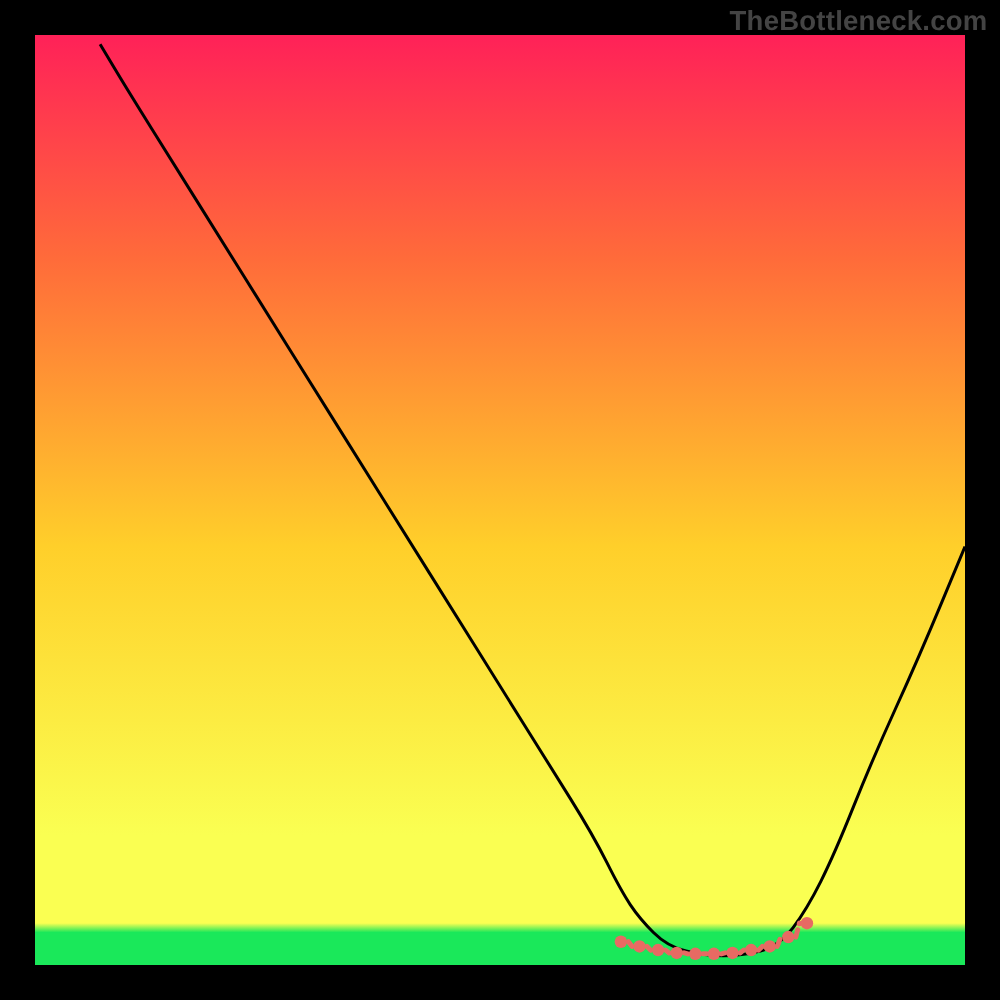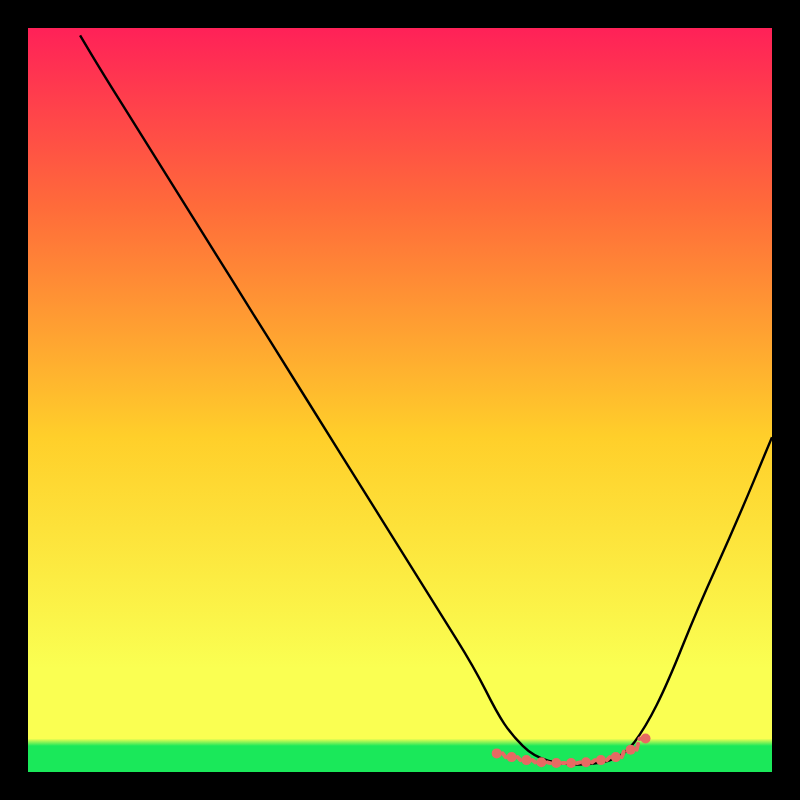--- a/index.html
+++ b/index.html
@@ -31,20 +31,21 @@
     height: 744px;
   }
   svg {
     display: block;
   }
 </style>
 </head>
 <body>
 
 <div class="container">
+  <div class="attribution">TheBottleneck.com</div>
   <div class="plot-area">
     <svg id="chart-svg" width="744" height="744" viewBox="0 0 744 744">
         <defs>
           <linearGradient id="bg-grad" x1="0" y1="0" x2="0" y2="1">
             <stop offset="0%" stop-color="#ff2158"></stop>
             <stop offset="24%" stop-color="#ff6b3a"></stop>
             <stop offset="55.00000000000001%" stop-color="#ffcf2a"></stop>
             <stop offset="86%" stop-color="#faff52"></stop>
             <stop offset="95.5%" stop-color="#faff52"></stop>
             <stop offset="96.5%" stop-color="#1ae85a"></stop>

